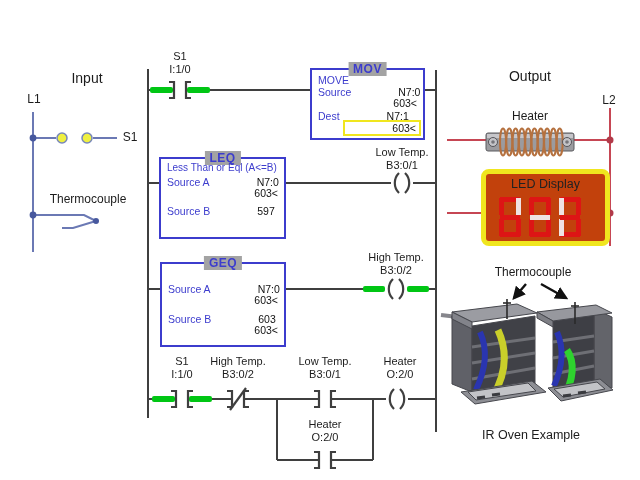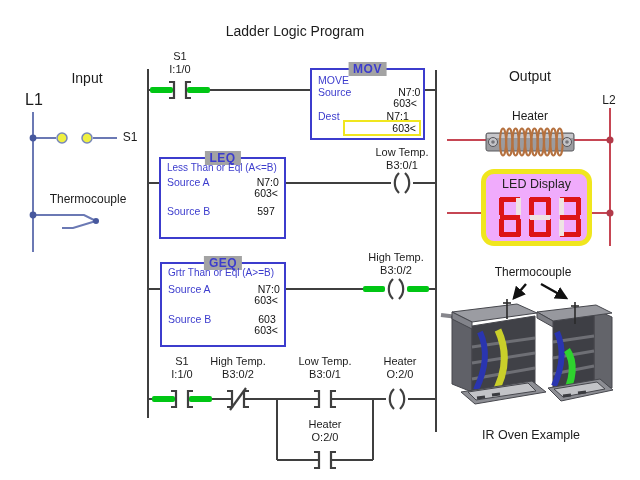--- a/index.html
+++ b/index.html
@@ -12,22 +12,22 @@
   .hdr{font-size:14px;line-height:16px;}
   .block{position:absolute;box-sizing:border-box;border:2px solid var(--block-blue,#3c3ccd);
          background:#fff;z-index:2;color:var(--block-blue,#3c3ccd);}
   .btitle{position:absolute;top:-8px;left:50%;transform:translateX(-50%);background:#a3a3a3;
           padding:0 5px;font-size:12px;font-weight:bold;letter-spacing:.5px;color:var(--block-blue,#3c3ccd);white-space:nowrap;}
   .r{position:absolute;left:6px;right:6px;display:flex;justify-content:flex-start;
      font-size:10.5px;line-height:12px;white-space:nowrap;}
   .r .v{color:#111;padding-left:47px;}
   .r .desc{font-size:10px;}
   .hl{border:2px solid var(--highlight-yellow,#f0e61e);padding:0 3px;margin:-2px -4px -2px 0;}
-  .led-box{position:absolute;left:481px;top:169px;width:111px;height:77px;box-sizing:border-box;
-           border:5px solid var(--highlight-yellow,#f0e61e);border-radius:13px;background:#f0abfc;z-index:2;}
+  .led-box{position:absolute;left:481px;top:169px;width:129px;height:77px;box-sizing:border-box;
+           border:5px solid var(--highlight-yellow,#f0e61e);border-radius:8px;background:#c2410c;z-index:2;}
   .led-label{position:absolute;top:3px;left:0;right:0;text-align:center;font-size:12.5px;color:#222;}
   .led-digits{position:absolute;left:9px;top:23px;height:40px;white-space:nowrap;}
   .digit{position:relative;display:inline-block;width:22px;height:40px;margin:0 4px;}
 </style>
 </head>
 <body>
 
 <div class="stage">
 
   <svg width="640" height="480" viewBox="0 0 640 480">
@@ -191,27 +191,24 @@
         <line x1="503" y1="303" x2="511" y2="303"></line>
       <line x1="575" y1="302" x2="575" y2="324"></line>
         <line x1="571" y1="306" x2="579" y2="306"></line>
     </g>
     <g stroke="#111" stroke-width="2.4" fill="none">
       <line x1="526" y1="284" x2="514" y2="298" marker-end="url(#arrow)"></line>
       <line x1="541" y1="284" x2="566" y2="298" marker-end="url(#arrow)"></line>
     </g>
   </svg>
 
-  <div class="tag hdr" style="left:295px;top:23px">
-      <span>Ladder Logic Program</span>
-    </div>
   <div class="tag hdr" style="left:87px;top:70px">
       <span>Input</span>
     </div>
-  <div class="tag" style="left:34px;top:93px;font-size:16px">
+  <div class="tag" style="left:34px;top:93px;font-size:12px">
       <span>L1</span>
     </div>
   <div class="tag" style="left:130px;top:131px;font-size:12px">
       <span>S1</span>
     </div>
   <div class="tag" style="left:88px;top:193px;font-size:12px">
       <span>Thermocouple</span>
     </div>
 
   <div class="tag hdr" style="left:530px;top:68px">
@@ -297,23 +294,20 @@
         <span class="v">603&lt;</span>
       </div>
     <div class="r" style="top:46px">
         <span>Source B</span>
         <span class="v">597</span>
       </div>
   </div>
 
   <div class="block" style="left:160px;top:262px;width:126px;height:85px">
     <span class="btitle">GEQ</span>
-    <div class="r" style="top:3px">
-        <span class="desc">Grtr Than or Eql (A&gt;=B)</span>
-      </div>
     <div class="r" style="top:19px">
         <span>Source A</span>
         <span class="v">N7:0</span>
       </div>
     <div class="r" style="top:30px;justify-content:flex-end">
         <span class="v">603&lt;</span>
       </div>
     <div class="r" style="top:49px">
         <span>Source B</span>
         <span class="v">603</span>

